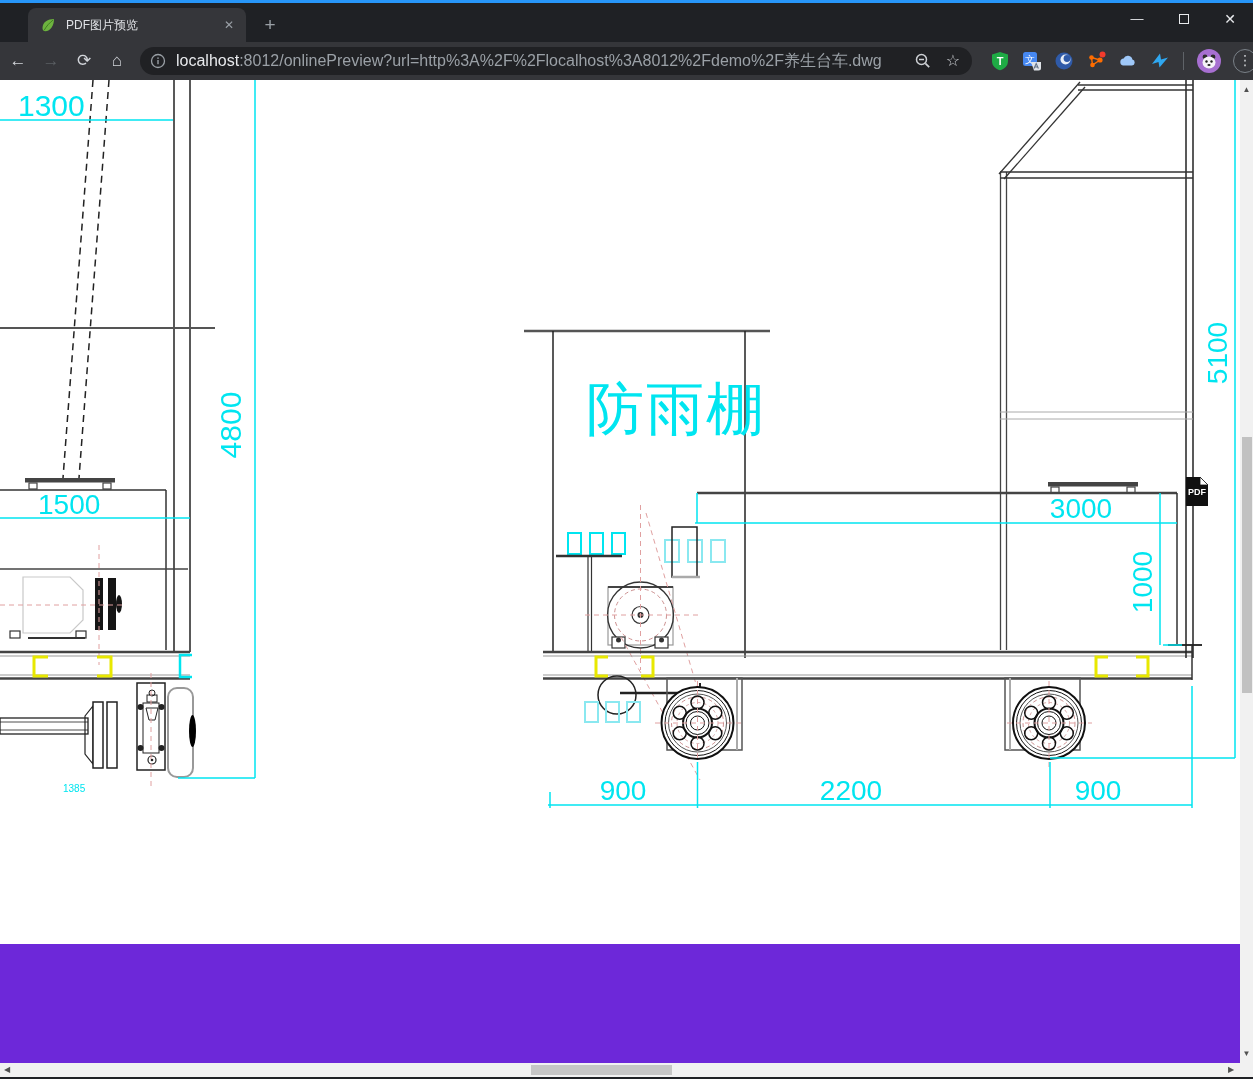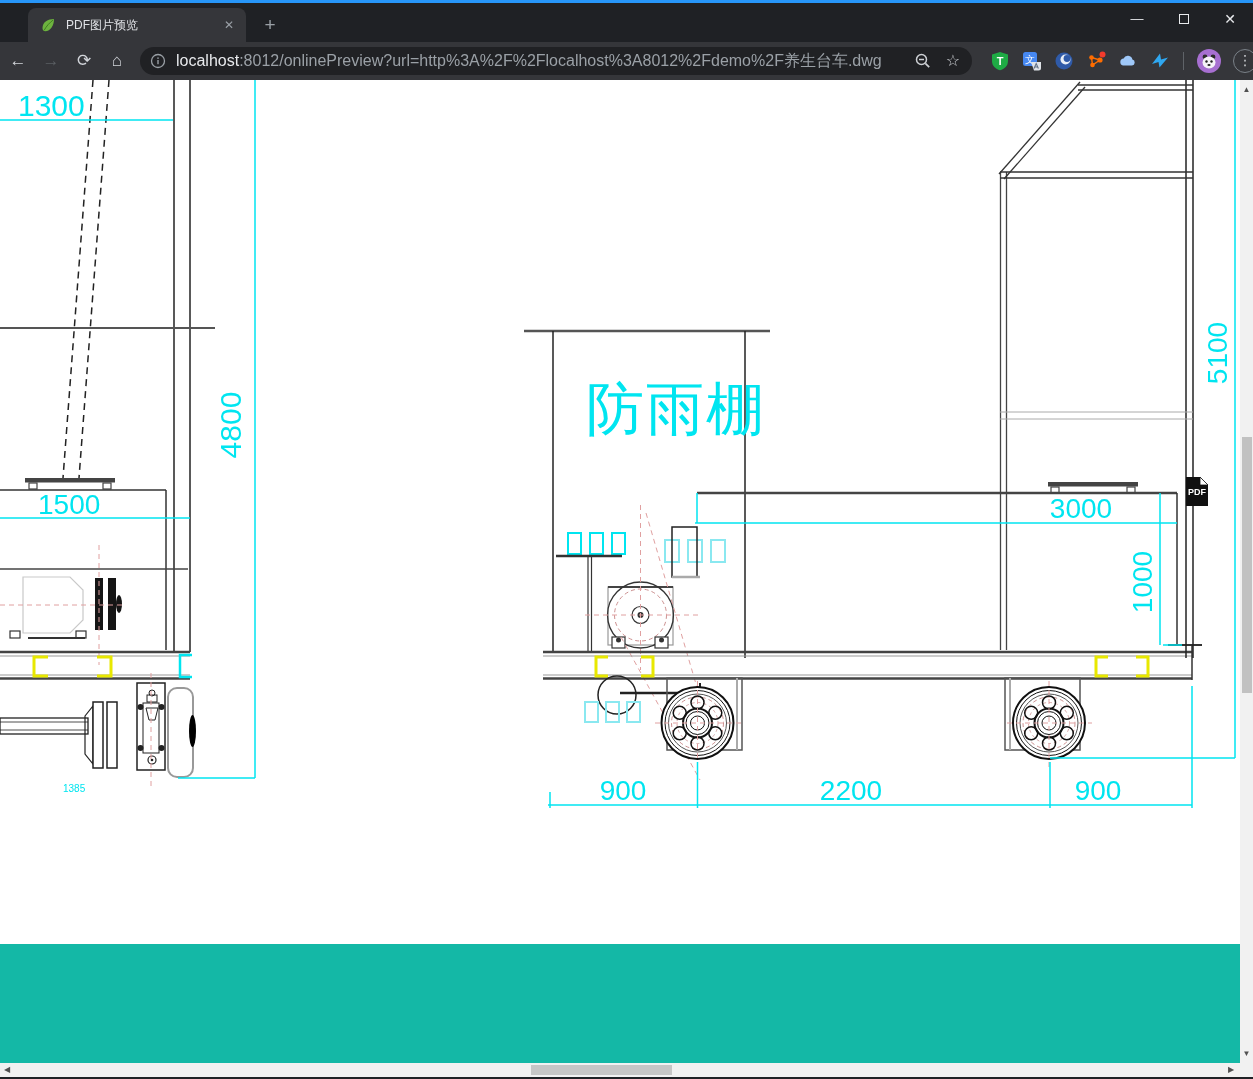--- a/index.html
+++ b/index.html
@@ -1,18 +1,18 @@
 <!DOCTYPE html>
 <html><head>
 <meta charset="utf-8">
 <style>
   * { margin:0; padding:0; box-sizing:border-box; }
   html,body { width:1253px; height:1079px; overflow:hidden; background:#fff;
               font-family:"Liberation Sans", sans-serif; }
-  #window { position:relative; width:1253px; height:1079px; background:#14b8a6; }
+  #window { position:relative; width:1253px; height:1079px; background:#6d28d9; }
 
   
   #accent-line { position:absolute; top:0; left:0; width:1253px; height:3px; }
   #titlebar { position:absolute; top:3px; left:0; width:1253px; height:39px; background:#1f2125; }
   #tab { position:absolute; top:5px; left:28px; width:218px; height:34px; background:#35363a;
          border-radius:8px 8px 0 0; display:flex; align-items:center; padding:0 8px 0 12px; }
   #tab-favicon { width:16px; height:16px; flex:0 0 16px; }
   #tab-title { color:#dfe1e5; font-size:12px; margin-left:10px; flex:1 1 auto; white-space:nowrap;
                overflow:hidden; }
   #tab-close { color:#9aa0a6; font-size:12px; width:18px; height:18px; line-height:18px;

